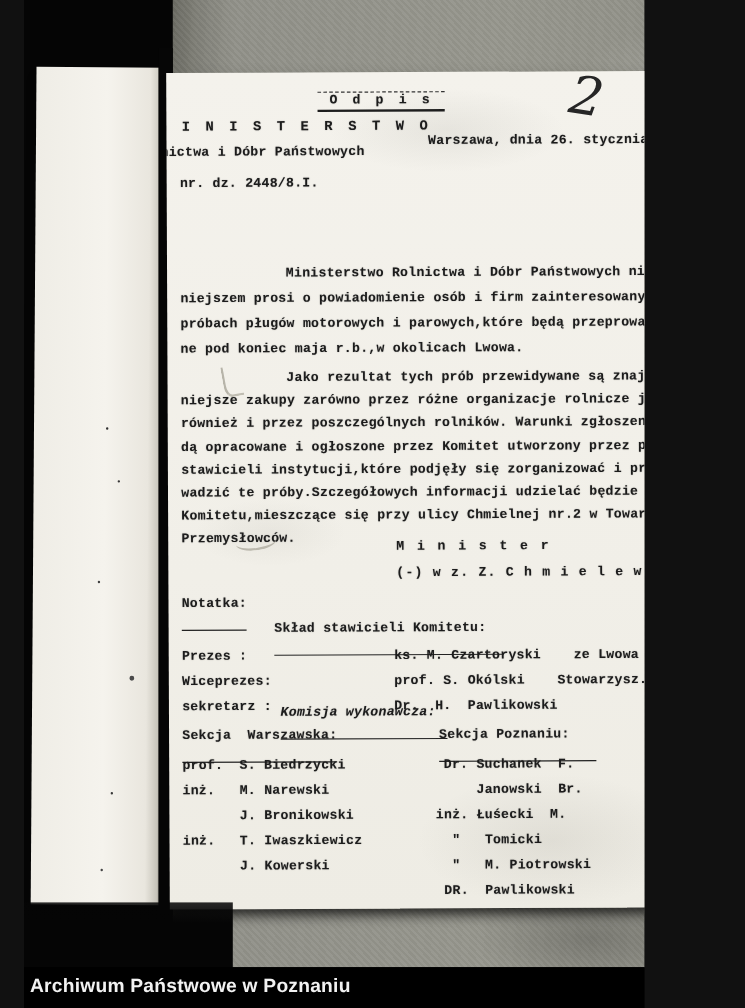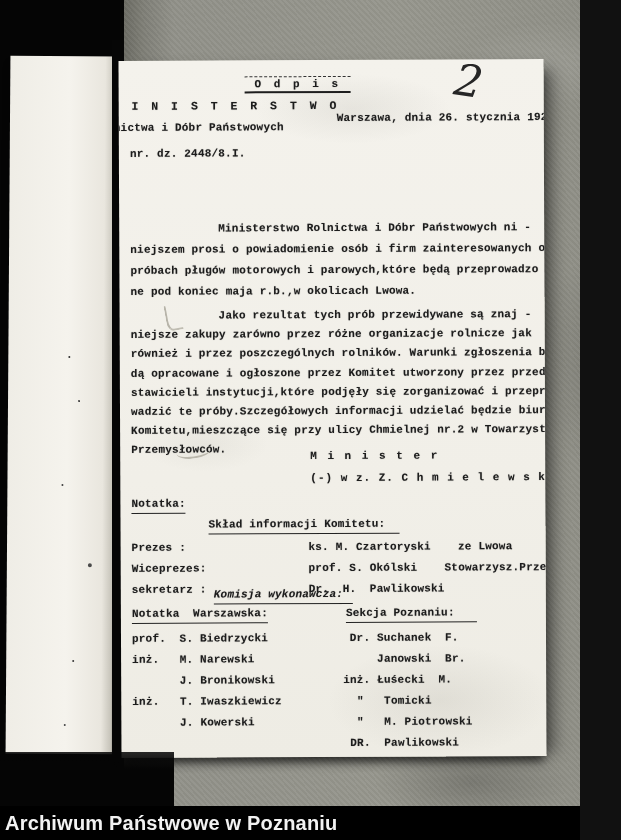--- a/index.html
+++ b/index.html
@@ -1,17 +1,17 @@
 <!DOCTYPE html>
 <html><head>
 <meta charset="utf-8">
 <style>
   html,body{margin:0;padding:0;background:#111;}
-  .scene{position:relative;width:580px;height:840px;background:#050505;overflow:hidden;
-         font-family:"Liberation Mono","DejaVu Sans Mono",monospace;}
+  .scene{position:relative;width:517px;height:840px;background:#050505;overflow:hidden;
+         font-family:"Liberation Mono","DejaVu Sans Mono",monospace;margin-left:20px;}
   
   .backdrop{position:absolute;left:124px;top:0;width:497px;height:806px;
     background:
       radial-gradient(ellipse 120px 60px at 85% 8%, rgba(255,255,255,.10), transparent 70%),
       radial-gradient(ellipse 90px 160px at 96% 45%, rgba(0,0,0,.12), transparent 70%),
       radial-gradient(ellipse 140px 60px at 70% 97%, rgba(0,0,0,.18), transparent 70%),
       repeating-linear-gradient(47deg, rgba(0,0,0,.035) 0 2px, rgba(255,255,255,.03) 2px 4px),
       linear-gradient(90deg,#6c6c64 0%,#808078 4%,#92928a 10%,#97978e 55%,#8f8f86 100%);
   }
   
@@ -24,37 +24,37 @@
     background:
       radial-gradient(ellipse 140px 50px at 55% 7%, rgba(110,110,100,.10), transparent 70%),
       radial-gradient(ellipse 90px 40px at 20% 55%, rgba(120,118,105,.08), transparent 70%),
       radial-gradient(ellipse 160px 80px at 75% 92%, rgba(115,112,100,.12), transparent 70%),
       linear-gradient(180deg,#f4f2ec 0%,#f1efe8 60%,#eeece4 100%);
     transform:rotate(-.25deg);
     box-shadow:14px 4px 16px -6px rgba(0,0,0,.45), 0 8px 10px -3px rgba(0,0,0,.65);}
   .tw{position:absolute;color:#1c1c1c;font-weight:700;font-size:11px;letter-spacing:.2px;
       white-space:pre;text-shadow:0 0 1px rgba(25,25,25,.4);}
   .para{line-height:21px;text-indent:88px;}
-  .u{border-bottom:1.5px solid #222;padding-bottom:3px;display:inline-block;}
+  .u{border-bottom:1.5px solid #222;padding-bottom:15px;display:inline-block;}
   .odpis{border-top:1px dashed #333;border-bottom:2px solid #1e1e1e;
          padding:1px 10px 1px;letter-spacing:3px;}
   .hand2{position:absolute;font-family:"DejaVu Serif",serif;font-style:italic;font-weight:400;
          font-size:44px;color:#262626;transform:rotate(9deg);line-height:1;}
   .pencil1{position:absolute;width:14px;height:24px;border-left:2px solid #b7b4a9;
            border-bottom:2px solid #c0bdb2;transform:rotate(-10deg);border-radius:0 0 0 40%;}
   .pencil2{position:absolute;width:34px;height:12px;border-bottom:2px solid #bbb8ad;
            border-radius:50%;transform:rotate(-7deg);}
   .dust{position:absolute;left:60px;top:300px;width:2px;height:2px;background:#2f2f2f;border-radius:50%;
         box-shadow:10px 44px 0 #383838,-6px 128px 0 #414141,22px 208px 0 1px #4a4a4a,
                    6px 304px 0 #383838,-2px 368px 0 #454545;}
   .bottom-shadow{position:absolute;left:0;top:752px;width:174px;height:56px;
         background:linear-gradient(180deg,rgba(5,5,5,.85),#050505 30%);}
   .caption-bar{position:absolute;left:0;top:806px;width:621px;height:34px;background:#000;
         display:flex;align-items:center;}
-  .caption{font-family:"Liberation Sans","DejaVu Sans",sans-serif;font-weight:700;font-size:20px;
+  .caption{font-family:"Liberation Sans","DejaVu Sans",sans-serif;font-weight:700;font-size:16px;
         color:#f2f2f2;margin-left:5px;letter-spacing:.2px;}
 </style>
 </head>
 <body>
 
 <div class="scene">
   <div class="backdrop"></div>
   <div class="left-page">
     <div class="dust"></div>
   </div>
@@ -79,27 +79,27 @@
 dą opracowane i ogłoszone przez Komitet utworzony przez przed -
 stawicieli instytucji,które podjęły się zorganizować i przepro-
 wadzić te próby.Szczegółowych informacji udzielać będzie biuro
 Komitetu,mieszczące się przy ulicy Chmielnej nr.2 w Towarzystwie
 Przemysłowców.</div>
 
     <div class="tw" style="left:190px;top:390px;letter-spacing:2px;text-align:center;">M i n i s t e r</div>
     <div class="tw" style="left:190px;top:412px;letter-spacing:1px;">(-) w z. Z. C h m i e l e w s k i</div>
 
     <div class="tw u" style="left:11px;top:437px;">Notatka:</div>
-    <div class="tw u" style="left:88px;top:458px;padding-right:14px;">Skład informacji Komitetu:</div>
+    <div class="tw u" style="left:88px;top:458px;padding-right:14px;">Skład stawicieli Komitetu:</div>
     <div class="tw" style="left:11px;top:477px;line-height:21px;">Prezes :                  ks. M. Czartoryski    ze Lwowa
 Wiceprezes:               prof. S. Okólski    Stowarzysz.Przemysł.
 sekretarz :               Dr.  H.  Pawlikowski</div>
 
     <div class="tw u" style="left:93px;top:528px;padding-right:10px;font-style:italic;">Komisja wykonawcza:</div>
-    <div class="tw u" style="left:11px;top:547px;">Notatka  Warszawska:</div>
+    <div class="tw u" style="left:11px;top:547px;">Sekcja  Warszawska:</div>
     <div class="tw u" style="left:225px;top:547px;padding-right:22px;">Sekcja Poznaniu:</div>
     <div class="tw" style="left:11px;top:568px;line-height:21px;">prof.  S. Biedrzycki
 inż.   M. Narewski
        J. Bronikowski
 inż.   T. Iwaszkiewicz
        J. Kowerski</div>
     <div class="tw" style="left:222px;top:568px;line-height:21px;"> Dr. Suchanek  F.
      Janowski  Br.
 inż. Łuśecki  M.
   "   Tomicki

